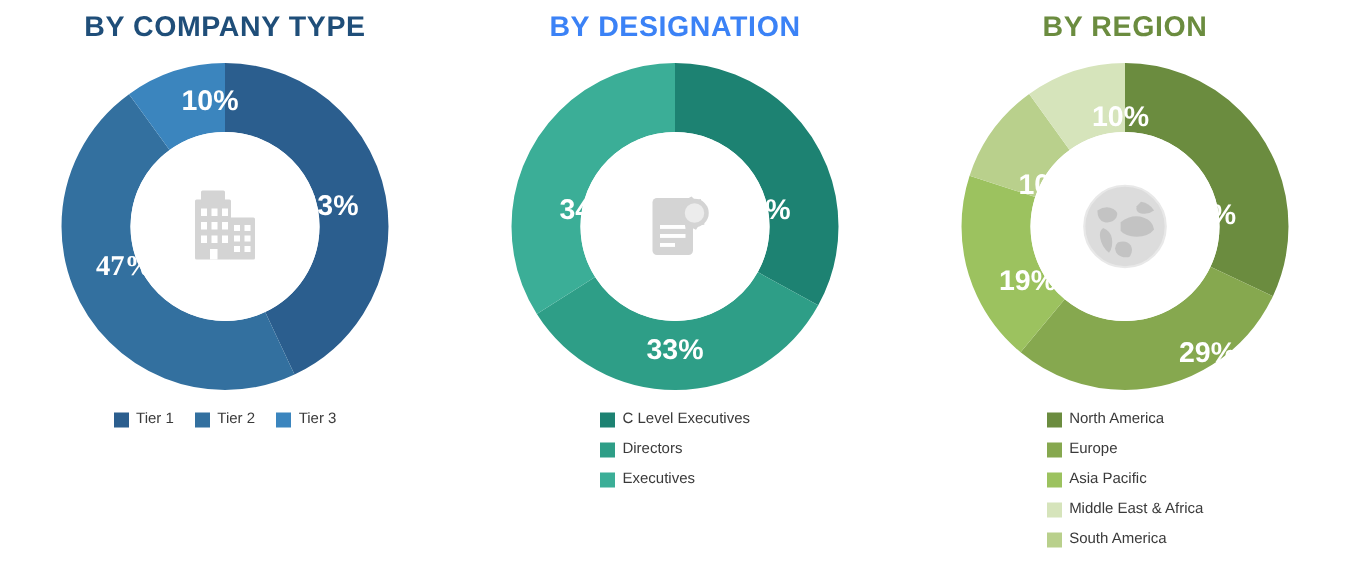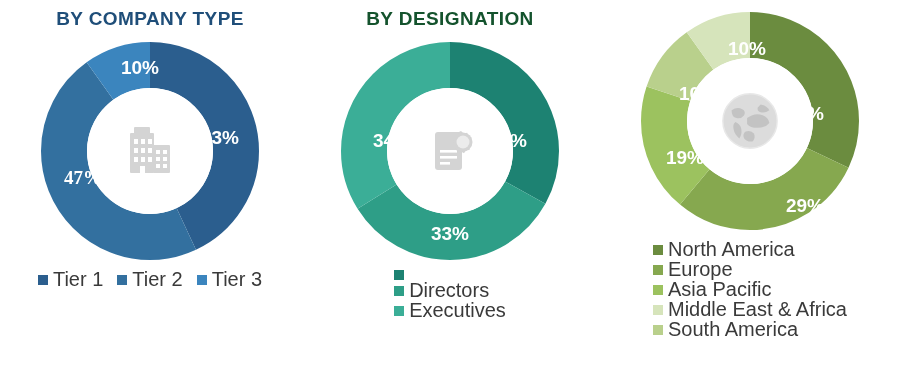--- a/index.html
+++ b/index.html
@@ -82,21 +82,21 @@
   .legend-col {
     display: flex;
     flex-direction: column;
     align-items: flex-start;
     gap: 1px;
   }
   .legend-item {
     display: flex;
     align-items: center;
     gap: 5px;
-    font-size: 20px;
+    font-size: 10px;
     color: #3a3a3a;
     white-space: nowrap;
     line-height: 19px;
   }
   .swatch {
     width: 10px;
     height: 10px;
     flex: 0 0 10px;
     display: inline-block;
   }
@@ -169,21 +169,21 @@
         </div>
         <div class="legend-item">
           <span class="swatch" style="background:#3B85BE;"></span>
           <span class="legend-label">Tier 3</span>
         </div>
       </div>
     </div>
   </div>
 
   <div class="panel">
-    <div class="panel-title" style="color:#14532d;">BY DESIGNATION</div>
+    <div class="panel-title" style="color:#3b82f6;">BY DESIGNATION</div>
 
     <div class="donut-wrap">
       <svg class="donut-svg" viewBox="0 0 230 230">
         <g transform="rotate(-90 115 115)">
 
           <circle cx="115" cy="115" r="86" fill="none" stroke="#1D8272" stroke-width="46" stroke-dasharray="178.3 362.1" stroke-dashoffset="0"></circle>
 
           <circle cx="115" cy="115" r="86" fill="none" stroke="#2E9E87" stroke-width="46" stroke-dasharray="178.3 362.1" stroke-dashoffset="-178.3"></circle>
 
           <circle cx="115" cy="115" r="86" fill="none" stroke="#3BAE97" stroke-width="46" stroke-dasharray="183.7 356.7" stroke-dashoffset="-356.6"></circle>
@@ -209,34 +209,36 @@
 
       <div class="slice-label" style="left:173px; top:105px;">33%</div>
       <div class="slice-label" style="left:115px; top:198px;">33%</div>
       <div class="slice-label" style="left:57px; top:105px;">34%</div>
     </div>
 
     <div class="legend">
       <div class="legend-col">
         <div class="legend-item">
           <span class="swatch" style="background:#1D8272;"></span>
+          <span class="legend-label">C Level Executives</span>
         </div>
         <div class="legend-item">
           <span class="swatch" style="background:#2E9E87;"></span>
           <span class="legend-label">Directors</span>
         </div>
         <div class="legend-item">
           <span class="swatch" style="background:#3BAE97;"></span>
           <span class="legend-label">Executives</span>
         </div>
       </div>
     </div>
   </div>
 
   <div class="panel">
+    <div class="panel-title" style="color:#6B8C3F;">BY REGION</div>
 
     <div class="donut-wrap">
       <svg class="donut-svg" viewBox="0 0 230 230">
         <g transform="rotate(-90 115 115)">
 
           <circle cx="115" cy="115" r="86" fill="none" stroke="#6B8C3F" stroke-width="46" stroke-dasharray="172.9 367.5" stroke-dashoffset="0"></circle>
 
           <circle cx="115" cy="115" r="86" fill="none" stroke="#86A84F" stroke-width="46" stroke-dasharray="156.7 383.7" stroke-dashoffset="-172.9"></circle>
 
           <circle cx="115" cy="115" r="86" fill="none" stroke="#9CC25F" stroke-width="46" stroke-dasharray="102.7 437.7" stroke-dashoffset="-329.6"></circle>

